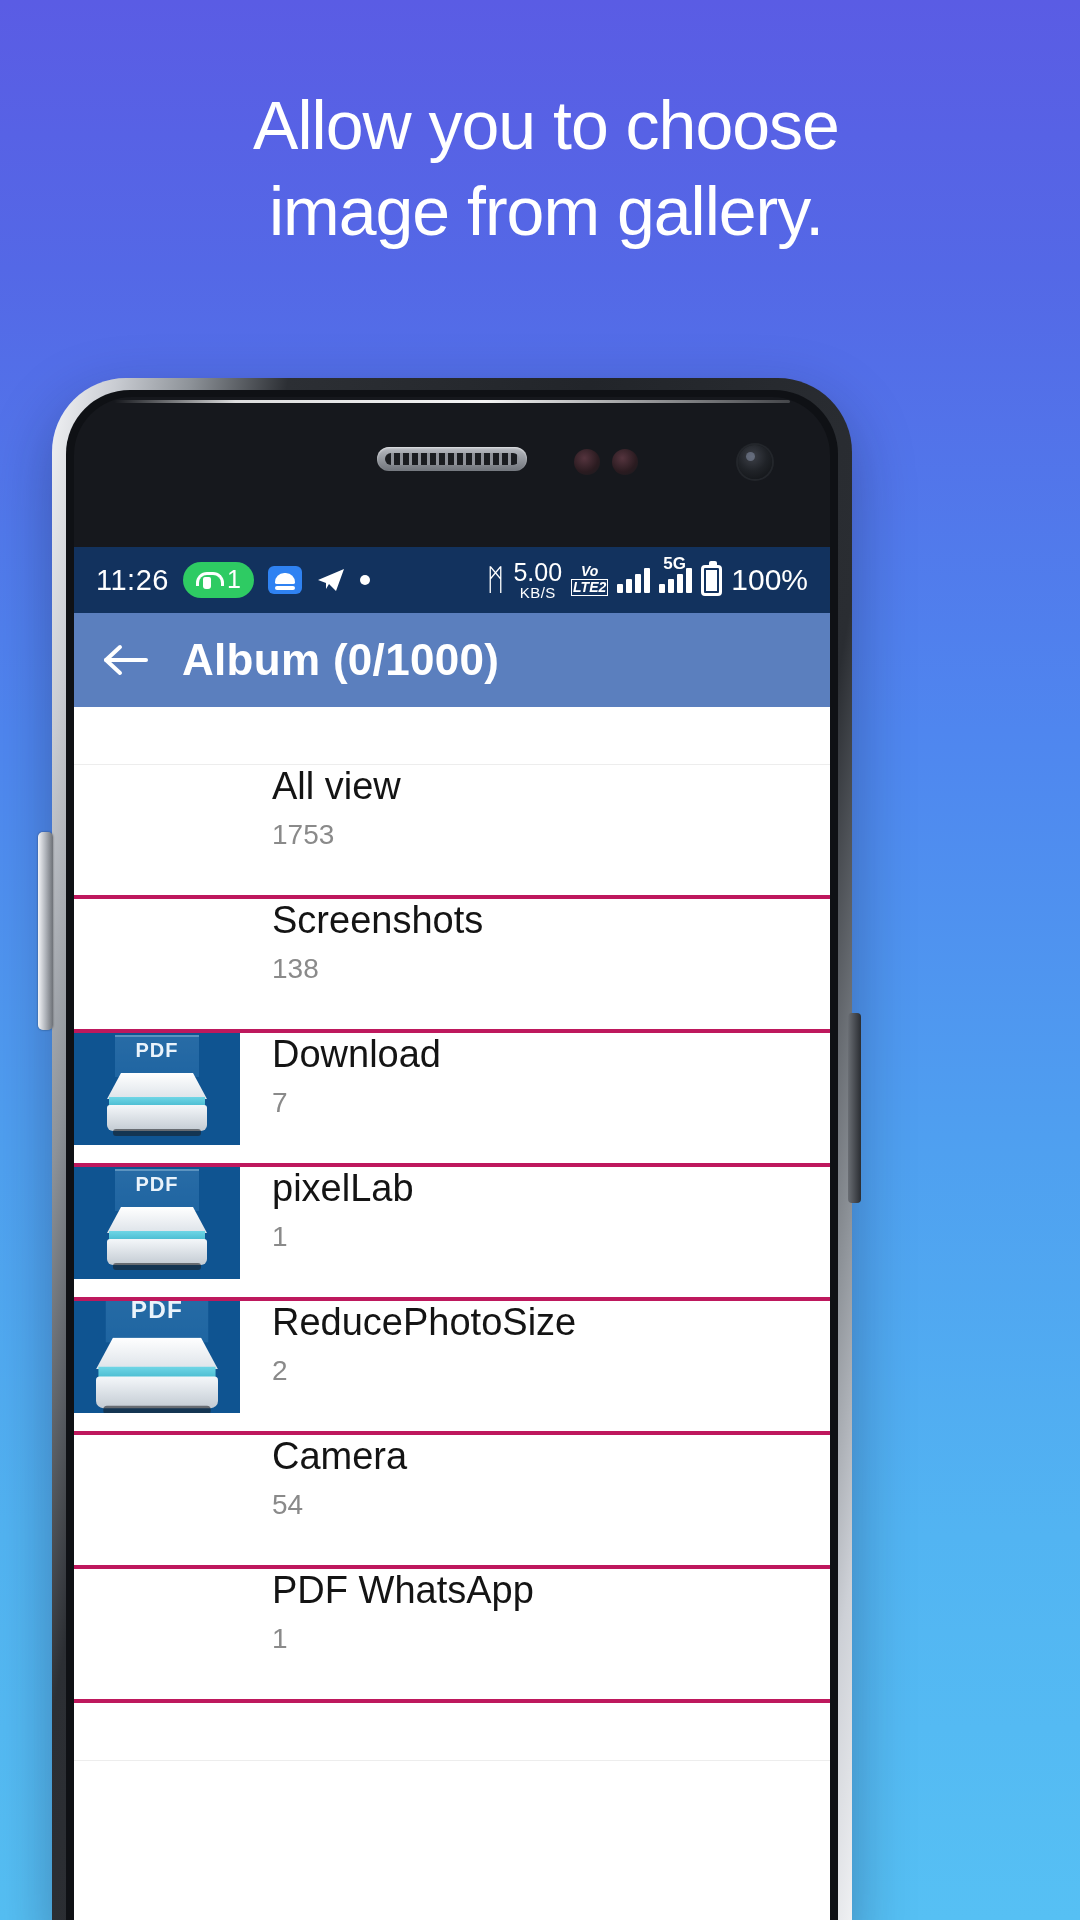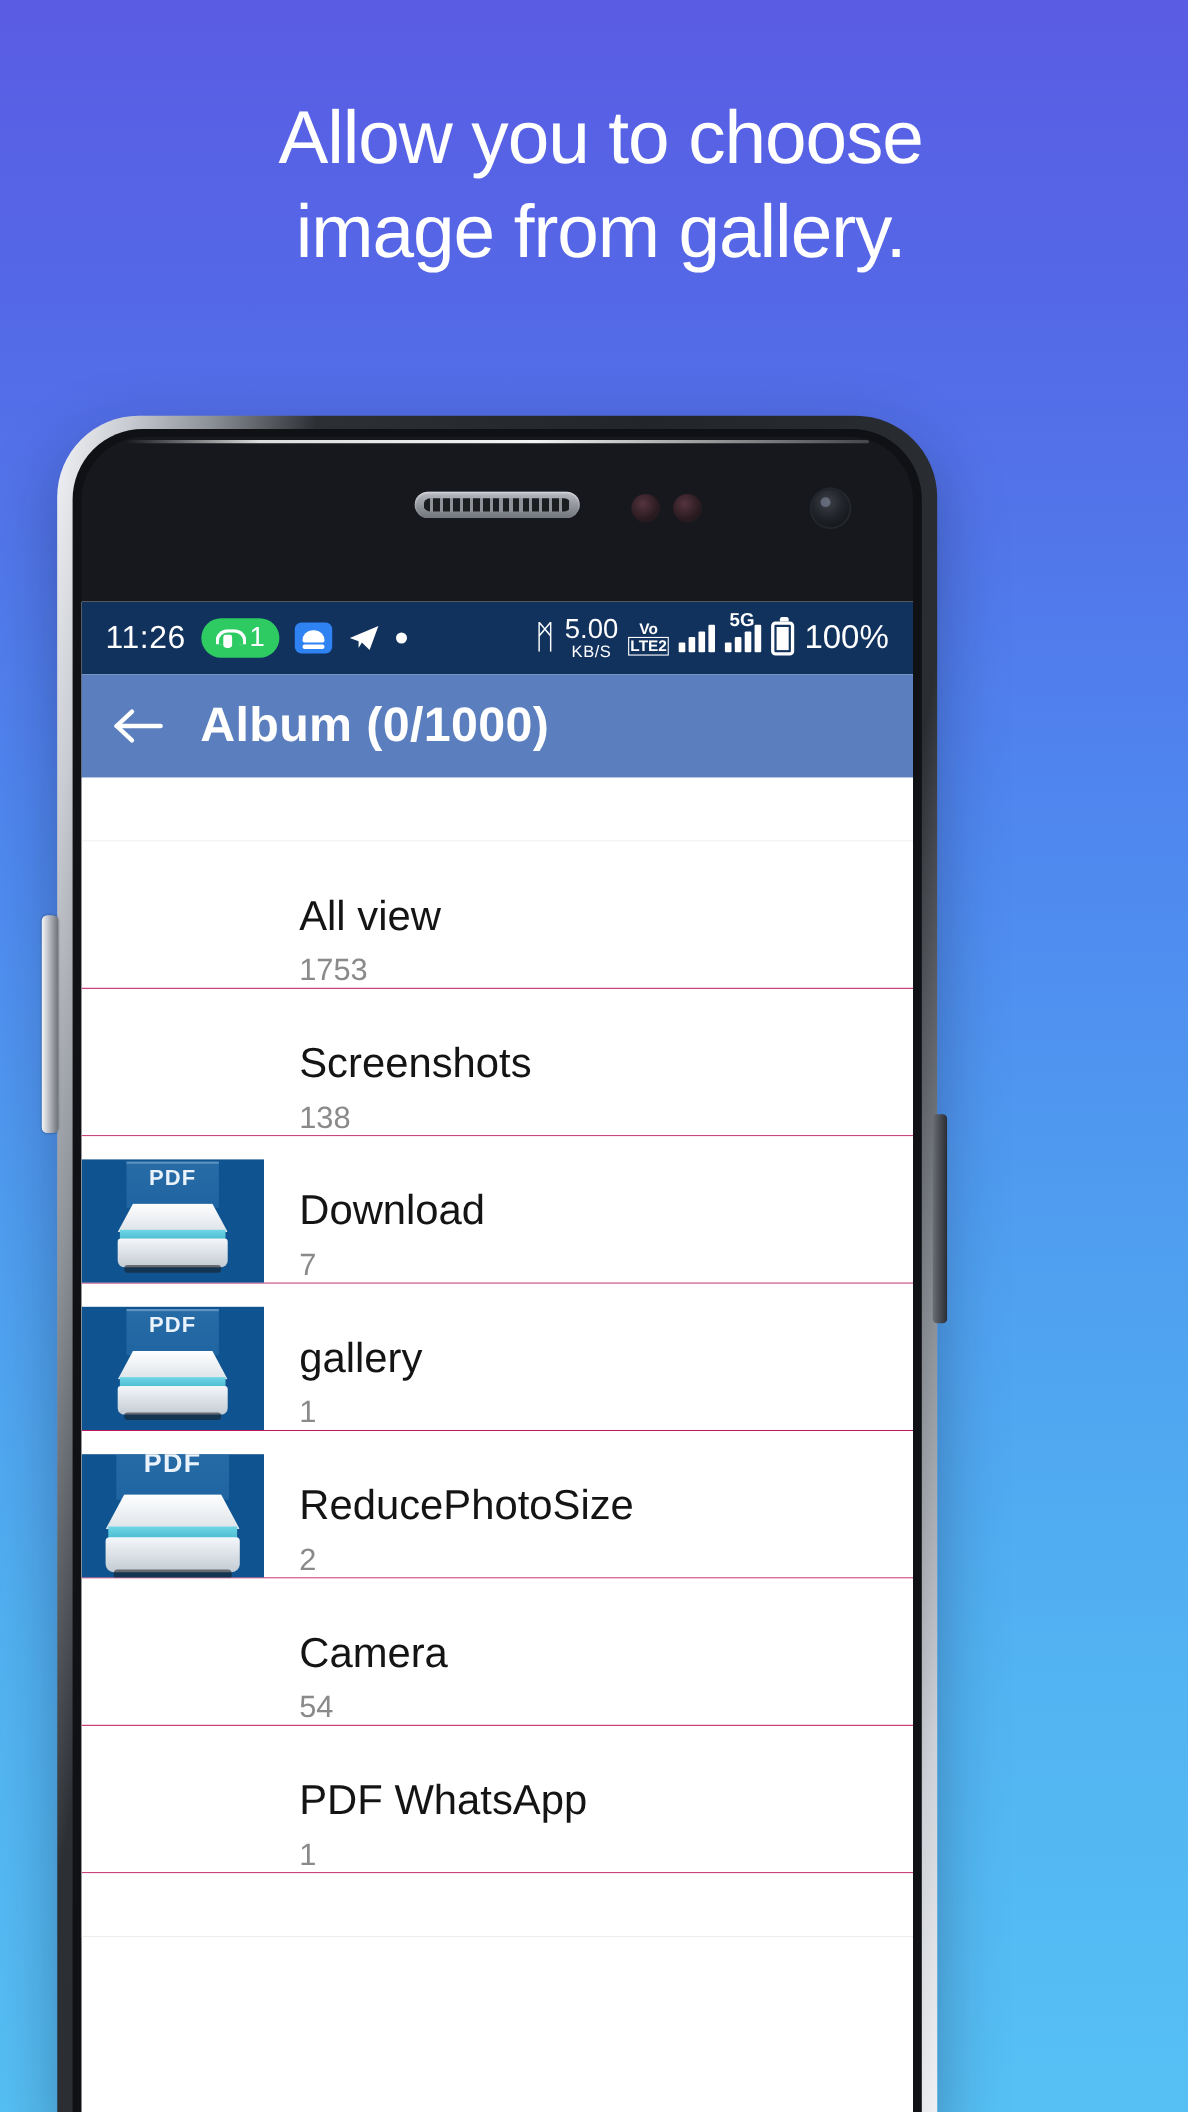--- a/index.html
+++ b/index.html
@@ -121,21 +121,21 @@
 
   .tele { width:30px; height:28px; position:relative; display:block; }
   .tele svg { display:block; }
 
   .dot-small { width:10px; height:10px; border-radius:50%; background:#fff; display:block; }
 
   .bt { font-size:30px; line-height:1; display:block; }
   .netspeed { display:flex; flex-direction:column; align-items:center; line-height:1; }
   .netspeed .v { font-size:25px; }
   .netspeed .u { font-size:15px; letter-spacing:.5px; }
-  .volte { display:flex; flex-direction:column; align-items:center; line-height:1.05; }
+  .volte { display:flex; flex-direction:column; align-items:center; line-height:1.05;font-style:italic; }
   .volte .t { font-size:14px; font-weight:bold; }
   .volte .b { font-size:14px; font-weight:bold; border:1px solid #fff; padding:0 1px; }
   .bars { display:flex; align-items:flex-end; gap:3px; height:26px; }
   .bars i { width:6px; background:#fff; border-radius:1px; display:block; }
   .bars i:nth-child(1){height:9px}
   .bars i:nth-child(2){height:14px}
   .bars i:nth-child(3){height:19px}
   .bars i:nth-child(4){height:25px}
   .g5 { position:relative; display:flex; align-items:flex-end;text-decoration:underline; }
   .g5 .lbl { position:absolute; top:-13px; left:4px; font-size:17px; font-weight:bold; white-space:nowrap; }
@@ -152,22 +152,22 @@
   .back-btn {
     width:64px; height:64px; display:flex; align-items:center; justify-content:center;
     cursor:pointer;
   }
   .back-btn svg { display:block; }
   .appbar-title { font-size:44px; margin-left:24px; letter-spacing:.3px;font-weight:bold; }
 
   
   .album-list { position:absolute; left:0; right:0; top:160px; bottom:0; overflow:hidden; background:#fff; }
   .album-row {
-    display:flex; align-items:flex-end; height:134px;
-    border-bottom:1px solid #be185d; background:#fff;
+    display:flex; align-items:flex-start; height:134px;
+    border-bottom:4px solid #be185d; background:#fff;
   }
   .album-row.partial-top { height:58px; align-items:flex-end; border-bottom:1px solid #ededed; }
   .thumb { width:166px; flex:0 0 166px; overflow:hidden; position:relative; background:#e9e9ea; }
   .row-text { flex:1; display:flex; flex-direction:column; justify-content:center; padding-left:32px; }
   .row-title { font-size:38px; color:#141414; line-height:1.15; }
   .row-count { font-size:28px; color:#8a8a8a; margin-top:10px; }
 
   
   .th-doc { background:#fbfbfd; }
   .th-doc .ln { position:absolute; height:3px; background:#b9bcc4; opacity:.75; }
@@ -389,21 +389,21 @@
               <div class="scanner">
                 <span class="sheet-top"></span>
                 <span class="pdf-txt">PDF</span>
                 <span class="page"></span>
                   <span class="slot"></span>
                 <span class="base"></span>
                   <span class="shadow"></span>
               </div>
             </div>
             <div class="row-text">
-              <div class="row-title">gallery</div>
+              <div class="row-title">pixelLab</div>
               <div class="row-count">1</div>
             </div>
           </div>
 
           <div class="album-row">
             <div class="thumb th-pdf">
               <div class="scanner" style="transform:scale(1.22)">
                 <span class="sheet-top"></span>
                 <span class="pdf-txt">PDF</span>
                 <span class="page"></span>

